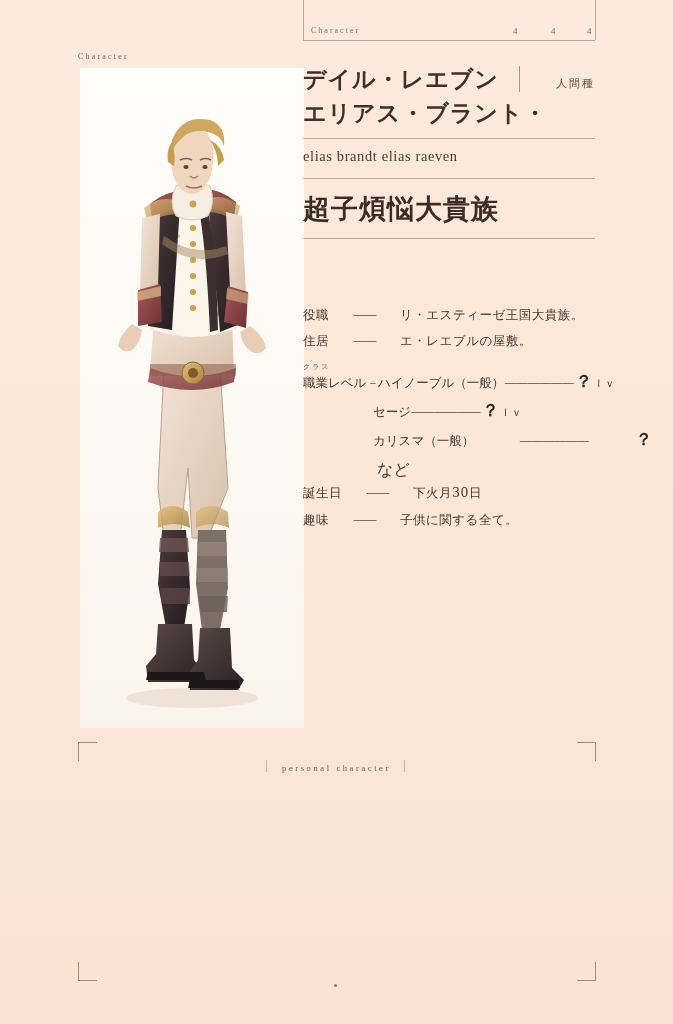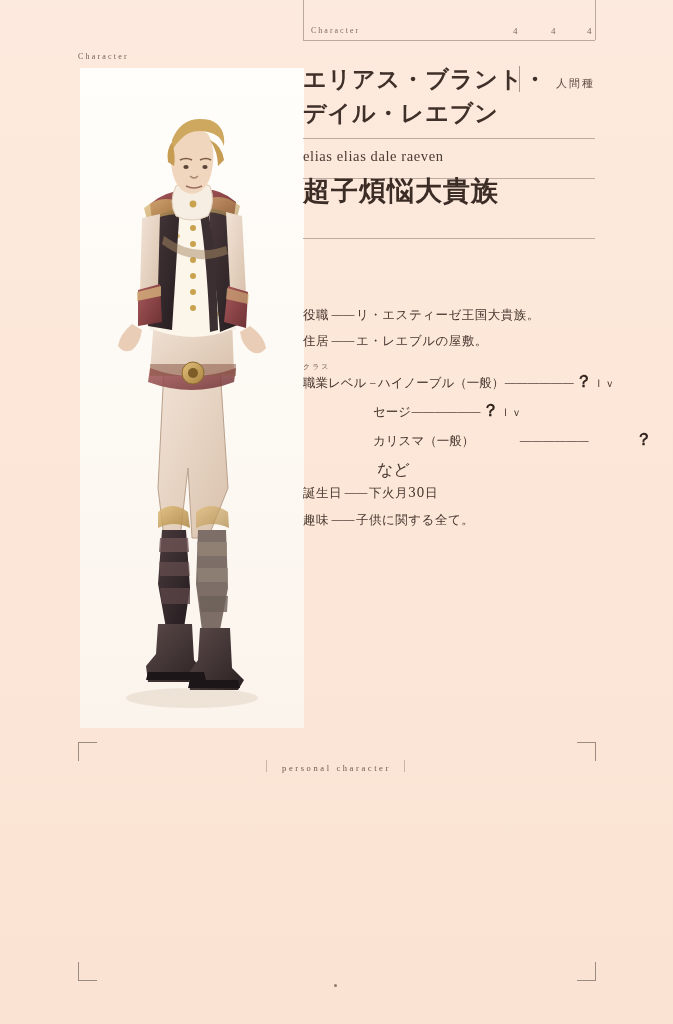--- a/index.html
+++ b/index.html
@@ -117,38 +117,39 @@
     left: 303px;
     top: 148px;
     font-size: 14.5px;
     letter-spacing: 0.6px;
     color: #4a3a33;
     font-family: "Liberation Serif", serif;
   }
   .epithet {
     position: absolute;
     left: 303px;
-    top: 173px;
+    top: 191px;
     font-size: 27px;
     letter-spacing: 1px;
     color: #3b2d26;
     font-family: "DejaVu Serif", serif;
     font-weight: 700;
   }
 
   
   .data-block { position: absolute; left: 303px; top: 307px; width: 290px; }
   .row {
     display: flex;
     align-items: baseline;
     font-size: 12.5px;
     color: #45352e;
     font-family: "DejaVu Serif", serif;
     margin-bottom: 9px;
     white-space: nowrap;
+    gap: 22px;
   }
   .row .key { letter-spacing: 0.5px; }
   .row .dash { letter-spacing: -1px; margin: 0 2px; color: #6a594f; }
   .row .val { letter-spacing: 0.5px; }
 
   .klass-note {
     position: absolute;
     left: 303px;
     top: 362px;
     font-size: 7px;
@@ -375,26 +376,26 @@
       <path d="M110 108 q4 4 8 0" stroke="#a7826a" stroke-width="1.2" fill="none"></path>
       <path d="M106 118 q8 4 16 0" stroke="#9a6d5c" stroke-width="1.5" fill="none"></path>
 
       <path d="M84 168 q30 22 62 10 l2 8 q-34 14 -66 -10 z" fill="#a98a63" opacity="0.5"></path>
     </svg>
   </div>
 
   <div class="title-divider"></div>
   <div class="race-tag">人間種</div>
   <div class="title-ja">
+    <div>デイル・レエブン</div>
     <div>エリアス・ブラント・</div>
-    <div>デイル・レエブン</div>
   </div>
 
   <div class="rule" style="left:303px; top:138px; width:292px;"></div>
-  <div class="name-romaji">elias elias dale raeven</div>
+  <div class="name-romaji">elias brandt elias raeven</div>
   <div class="rule" style="left:303px; top:178px; width:292px;"></div>
 
   <div class="epithet">超子煩悩大貴族</div>
   <div class="rule" style="left:303px; top:238px; width:292px;"></div>
 
   <div class="data-block">
     <div class="row">
       <span class="key">役職</span>
       <span class="dash">——</span>
       <span class="val">リ・エスティーゼ王国大貴族。</span>

